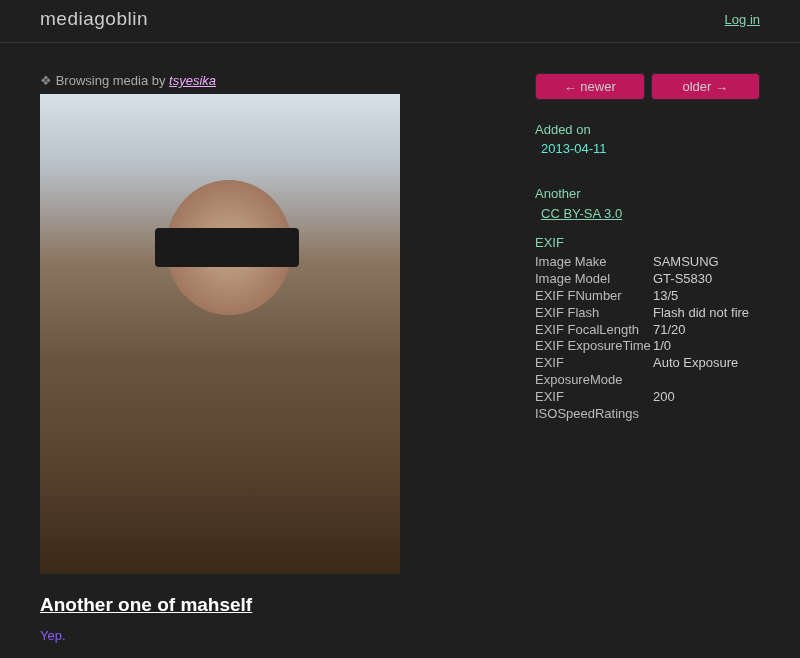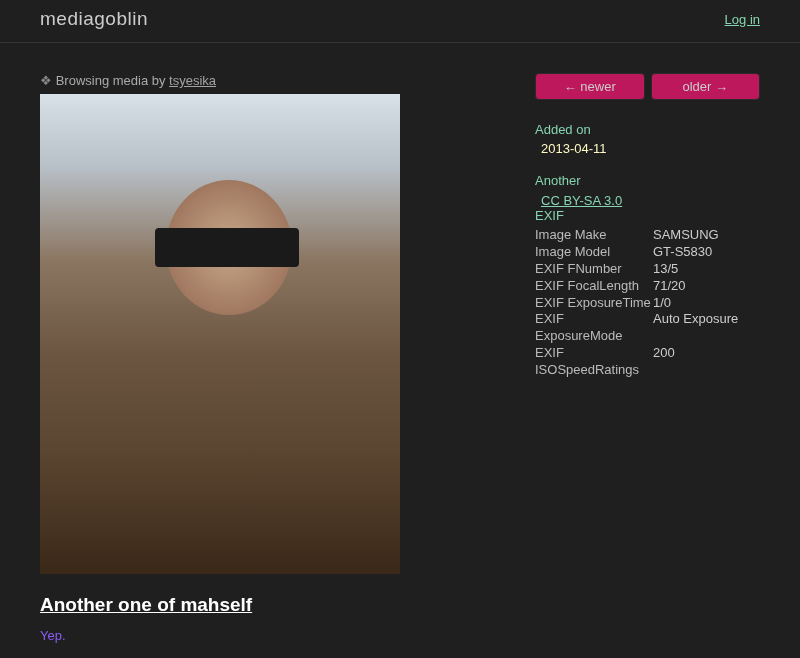--- a/index.html
+++ b/index.html
@@ -52,23 +52,24 @@
     .browsing-text {
       color: #aaa;
       font-size: 13px;
       margin-bottom: 6px;
     }
     .browsing-text .flower {
       color: #888;
       margin-right: 4px;
     }
     .user-link {
-      color: #a3a3a3;
-      text-decoration: underline;
-      cursor: pointer;
+      color: #f0abfc;
+      text-decoration: underline;
+      cursor: pointer;
+      font-style: italic;
     }
     .media-image {
       width: 360px;
       height: 480px;
       background: linear-gradient(180deg, #d8e0e8 0%, #b8c0c8 15%, #8a7560 35%, #6b5540 55%, #5a4530 75%, #3a2818 100%);
       margin-top: 6px;
       position: relative;
       overflow: hidden;
     }
     .media-image::before {
@@ -118,31 +119,32 @@
       font-size: 13px;
       text-align: center;
       cursor: pointer;
     }
     .sidebar-section-title {
       color: #86d4b1;
       font-size: 13px;
       margin-bottom: 4px;
     }
     .sidebar-value {
-      color: #fef9c3;
+      color: #5eead4;
       font-size: 13px;
       margin-left: 6px;
-      margin-bottom: 17px;
+      margin-bottom: 30px;
     }
     .license-link {
       color: #86d4b1;
       text-decoration: underline;
       font-size: 13px;
       margin-left: 6px;
       display: inline-block;
+      margin-bottom: 14px;
       cursor: pointer;
       text-align: right;
     }
     .exif-table {
       margin-top: 4px;
     }
     .exif-row {
       display: flex;
       font-size: 13px;
       color: #ccc;
@@ -195,20 +197,24 @@
         </div>
         <div class="exif-row">
           <div class="exif-key">Image Model</div>
           <div class="exif-val">GT-S5830</div>
         </div>
         <div class="exif-row">
           <div class="exif-key">EXIF FNumber</div>
           <div class="exif-val">13/5</div>
         </div>
         <div class="exif-row">
+          <div class="exif-key">EXIF Flash</div>
+          <div class="exif-val">Flash did not fire</div>
+        </div>
+        <div class="exif-row">
           <div class="exif-key">EXIF FocalLength</div>
           <div class="exif-val">71/20</div>
         </div>
         <div class="exif-row">
           <div class="exif-key">EXIF ExposureTime</div>
           <div class="exif-val">1/0</div>
         </div>
         <div class="exif-row">
           <div class="exif-key">EXIF ExposureMode</div>
           <div class="exif-val">Auto Exposure</div>

